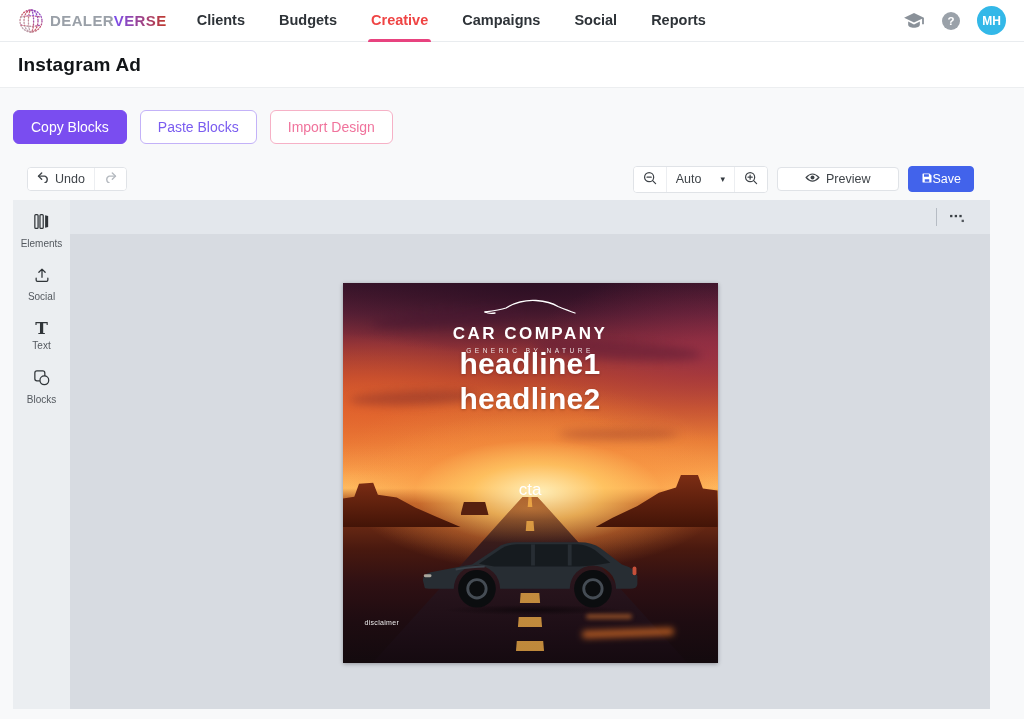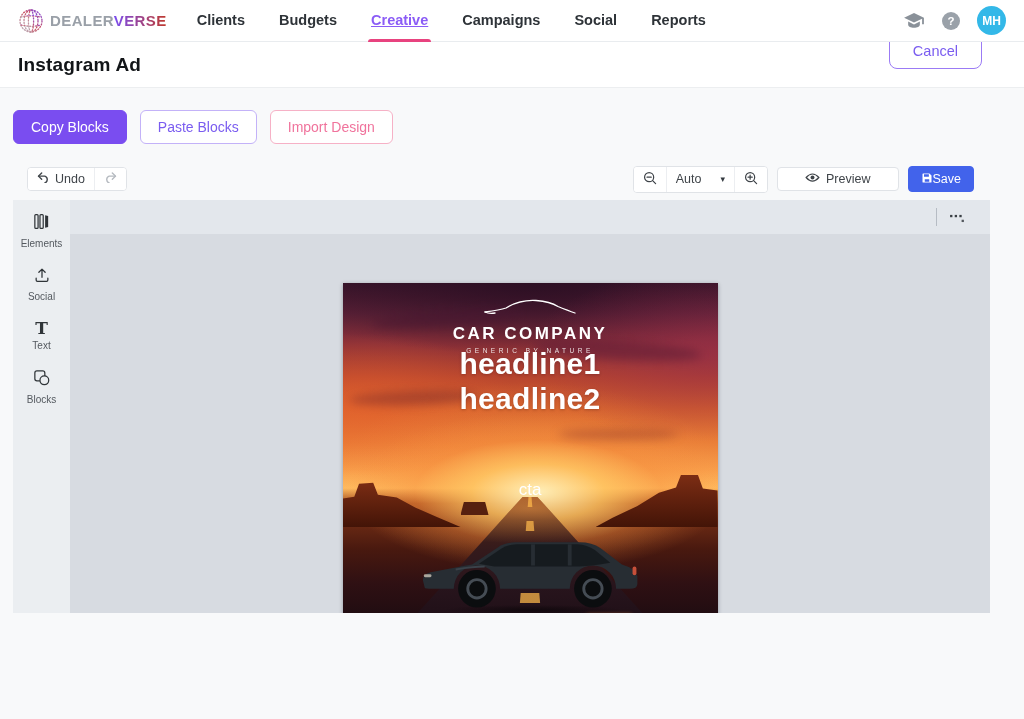--- a/index.html
+++ b/index.html
@@ -10,21 +10,21 @@
     overflow:hidden;
     color:#212529;
   }
   
   .navbar{height:42px;background:#fff;border-bottom:1px solid #e9ecef;display:flex;align-items:center;padding:0 18px;position:relative;z-index:5;}
   .brand{display:flex;align-items:center;gap:6px;margin-right:30px;cursor:pointer;justify-content:space-between;}
   .brand-text{font-size:15px;font-weight:700;letter-spacing:.4px;color:#9aa0a8;}
   .brand-text .verse{background:linear-gradient(90deg,#7a4df0,#c0392b);-webkit-background-clip:text;background-clip:text;color:transparent;}
   .nav{display:flex;gap:34px;height:42px;}
   .nav-item{font-size:14.5px;font-weight:600;color:#2e3338;line-height:41px;position:relative;cursor:pointer;white-space:nowrap;}
-  .nav-item.active{color:#8b5cf6;text-decoration:underline;}
+  .nav-item.active{color:#ef4444;}
   .nav-item.active::after{content:"";position:absolute;left:-3px;right:-3px;bottom:0;height:3px;background:#e8437f;border-radius:3px 3px 0 0;}
   .nav-right{margin-left:auto;display:flex;align-items:center;gap:17px;}
   .icon-btn{display:flex;align-items:center;justify-content:center;cursor:pointer;}
   .help-circle{width:18px;height:18px;border-radius:50%;background:#9aa1a9;color:#fff;font-size:11.5px;font-weight:700;display:flex;align-items:center;justify-content:center;}
   .avatar{width:29px;height:29px;border-radius:50%;background:#33b8e8;color:#fff;font-size:12px;font-weight:700;display:flex;align-items:center;justify-content:center;cursor:pointer;}
   
   .page-header{height:46px;background:#fff;border-bottom:1px solid #eceef0;display:flex;align-items:center;padding:0 18px;position:relative;overflow:hidden;}
   .page-title{font-size:19px;font-weight:700;color:#121518;letter-spacing:.2px;}
   .cancel-btn{position:absolute;right:42px;top:-10px;height:37px;padding:0 23px;background:#fff;border:1px solid #9b7bf5;border-radius:8px;color:#7a5cf0;font-size:14.5px;font-weight:500;font-family:inherit;cursor:pointer;}
   
@@ -37,21 +37,21 @@
   .editor{margin:21px 34px 0 13px;}
   .editor-toolbar{display:flex;justify-content:space-between;align-items:center;padding:0 16px 0 14px;margin-bottom:7px;height:28px;}
   .tb-left,.tb-right{display:flex;align-items:center;gap:9px;}
   .seg{display:inline-flex;background:#fff;border:1px solid #e0e3e7;border-radius:4px;overflow:hidden;align-items:stretch;}
   .seg-item{padding:4px 9px;font-size:12.5px;color:#3f4449;display:flex;align-items:center;gap:5px;border-left:1px solid #eceef1;cursor:pointer;background:#fff;font-family:inherit;border-top:none;border-bottom:none;border-right:none;}
   .seg-item:first-child{border-left:none;}
   .tb-btn{display:flex;align-items:center;gap:6px;background:#fff;border:1px solid #e0e3e7;border-radius:4px;padding:4px 27px;font-size:12.5px;color:#3f4449;cursor:pointer;font-family:inherit;}
   .btn-save{display:flex;align-items:center;background:#4263eb;border:1px solid #4263eb;border-radius:4px;padding:4.5px 12px;font-size:12.5px;color:#fff;cursor:pointer;font-family:inherit;}
   .caret{font-size:9px;color:#343a40;margin-left:14px;}
   
-  .editor-body{display:flex;height:413px;}
+  .editor-body{display:flex;height:509px;}
   .tools{width:57px;background:#ebeef1;padding-top:12px;display:flex;flex-direction:column;align-items:center;gap:17px;flex-shrink:0;}
   .tool{display:flex;flex-direction:column;align-items:center;gap:3px;cursor:pointer;}
   .tool-label{font-size:10px;color:#54595f;}
   .tool-ticon{font-family:"DejaVu Serif", serif;font-size:17px;font-weight:700;color:#2f3438;line-height:18px;}
   .canvas{flex:1;background:#d7dbe1;position:relative;overflow:hidden;}
   .canvas-bar{height:34px;background:#e3e7ec;display:flex;align-items:center;justify-content:flex-end;padding-right:24px;gap:12px;}
   .vdiv{width:1px;height:18px;background:#b6bcc4;}
   
   .stage-wrap{display:flex;justify-content:center;}
   .ad-stage{width:375px;height:380px;margin-top:49px;position:relative;overflow:hidden;box-shadow:0 1px 4px rgba(20,20,30,.35);cursor:pointer;}
@@ -125,21 +125,20 @@
         <path d="M5.5 10.6v3.6c0 1.9 2.9 3.3 6.5 3.3s6.5-1.4 6.5-3.3v-3.6l-6.5 3.2-6.5-3.2z"></path>
       </svg>
     </span>
     <span class="help-circle">?</span>
     <div class="avatar">MH</div>
   </div>
 </div>
 
 <div class="page-header">
   <div class="page-title">Instagram Ad</div>
-  <button class="cancel-btn">Cancel</button>
 </div>
 
 <div class="blocks-row">
   <button class="blk-btn btn-copy">Copy Blocks</button>
   <button class="blk-btn btn-paste">Paste Blocks</button>
   <button class="blk-btn btn-import">Import Design</button>
 </div>
 
 <div class="editor">
 

